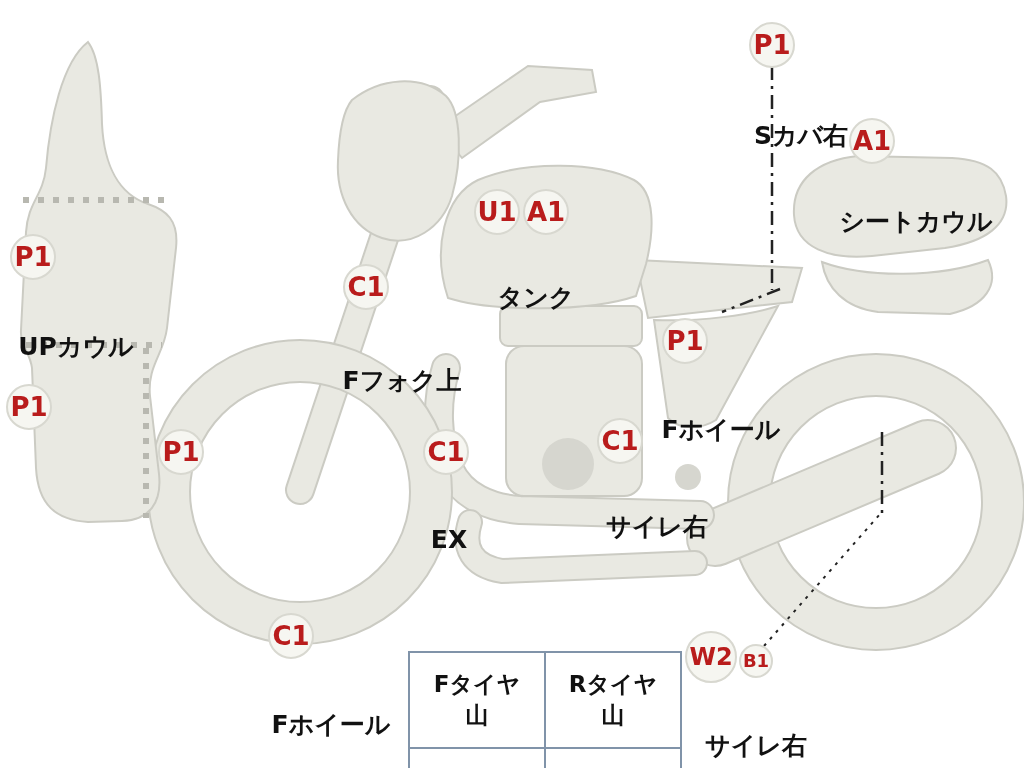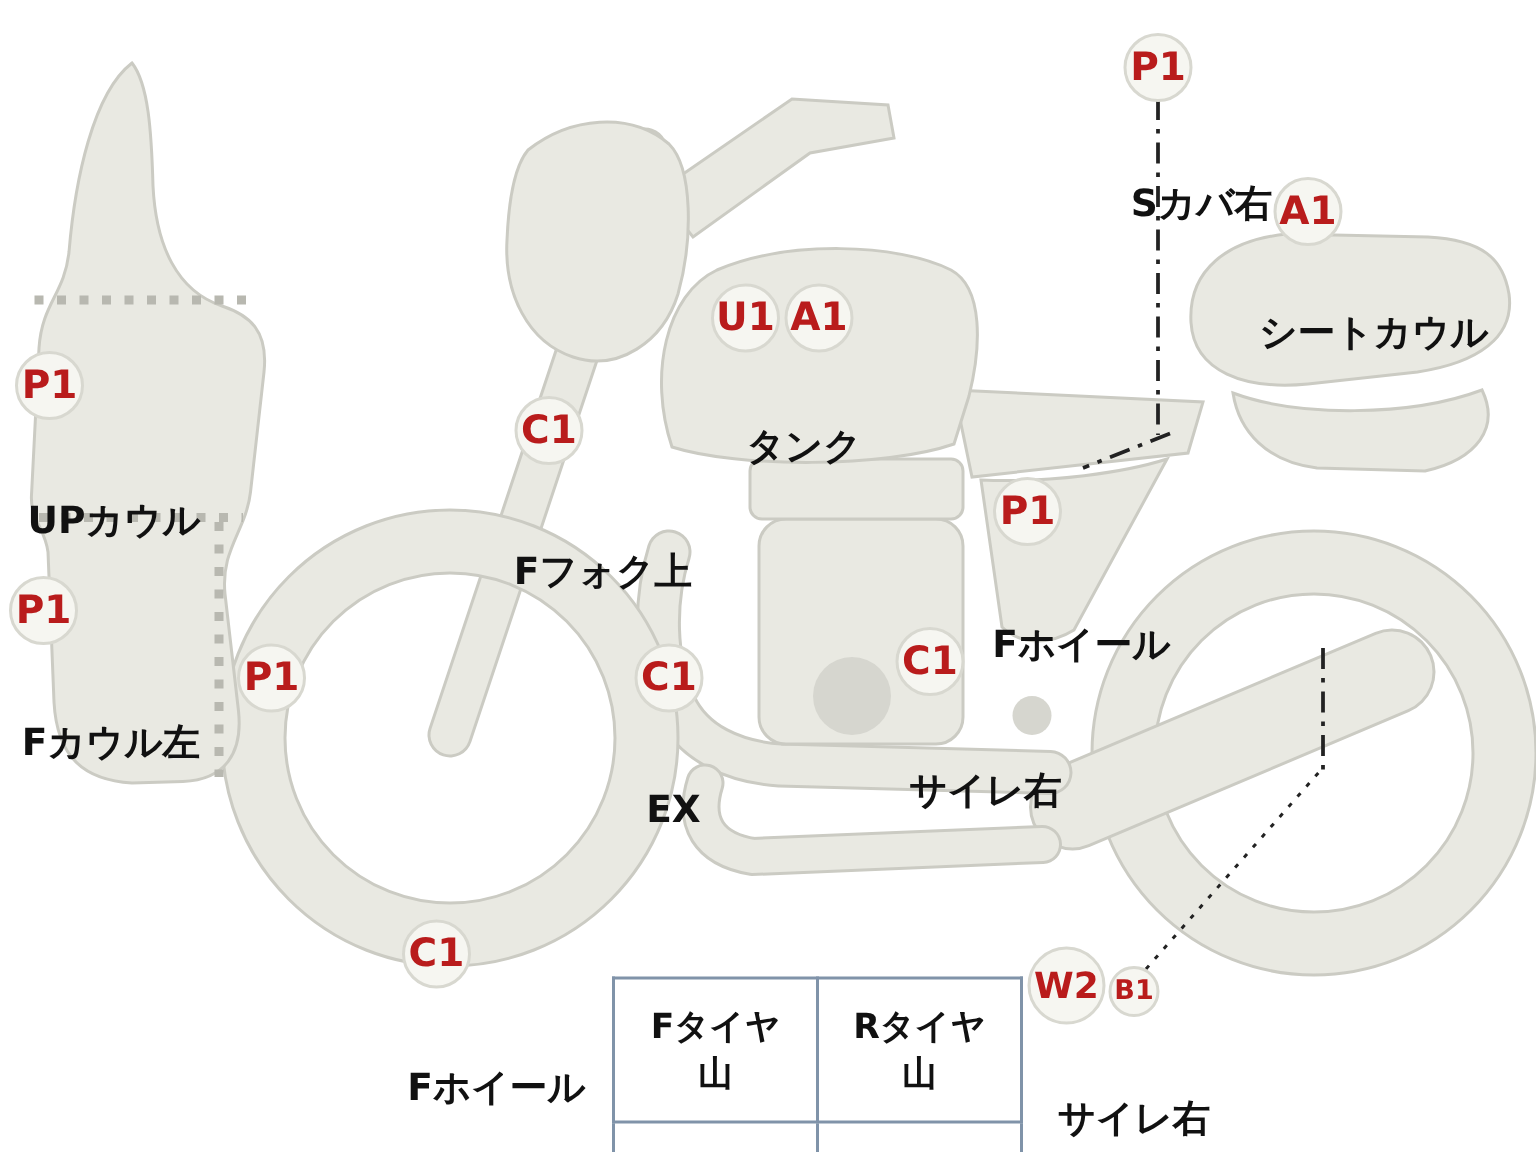--- a/index.html
+++ b/index.html
@@ -135,21 +135,20 @@
   <div class="badge" style="left:685px;top:341px">P1</div>
   <div class="badge" style="left:291px;top:636px">C1</div>
   <div class="badge big" style="left:711px;top:657px">W2</div>
   <div class="badge small" style="left:756px;top:661px">B1</div>
 
   <div class="part-label" style="left:801px;top:100px">Sカバ右</div>
   <div class="part-label" style="left:916px;top:186px">シートカウル</div>
   <div class="part-label" style="left:536px;top:262px">タンク</div>
   <div class="part-label" style="left:402px;top:345px">Fフォク上</div>
   <div class="part-label" style="left:76px;top:311px">UPカウル</div>
-  <div class="part-label" style="left:74px;top:459px">Fカウル左</div>
   <div class="part-label" style="left:449px;top:504px">EX</div>
   <div class="part-label" style="left:657px;top:491px">サイレ右</div>
   <div class="part-label" style="left:721px;top:394px">Fホイール</div>
   <div class="part-label" style="left:331px;top:689px">Fホイール</div>
   <div class="part-label" style="left:756px;top:710px">サイレ右</div>
 
   <table class="tire-table">
     <tbody>
         <tr>
       <th>Fタイヤ山</th>

